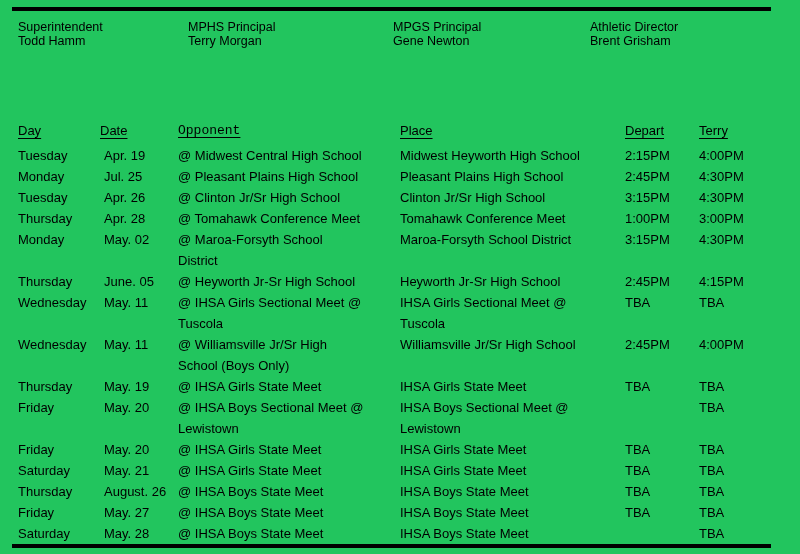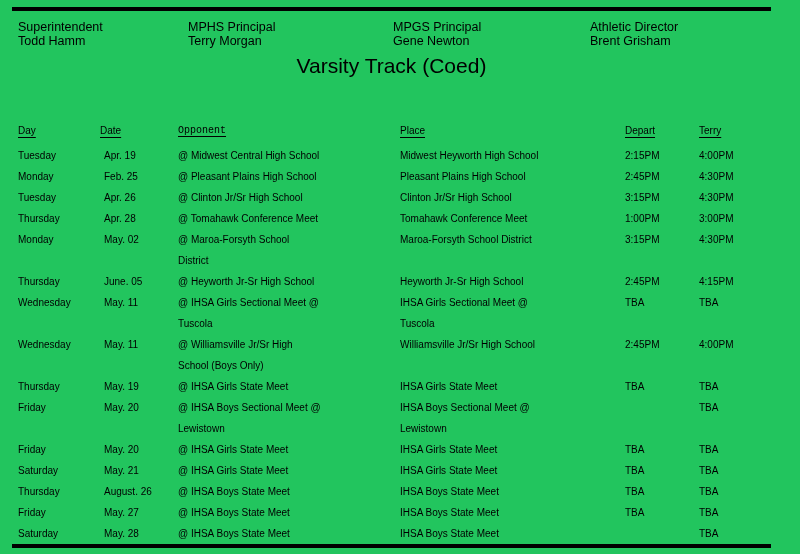--- a/index.html
+++ b/index.html
@@ -43,21 +43,21 @@
     font-size: 21px;
     line-height: 26px;
   }
 
   table.schedule {
     position: absolute;
     left: 18px;
     top: 120px;
     border-collapse: collapse;
     table-layout: fixed;
-    font-size: 10px;
+    font-size: 13px;
     line-height: 21px;
   }
   .schedule col.c-day      { width: 82px; }
   .schedule col.c-date     { width: 78px; }
   .schedule col.c-opponent { width: 222px; }
   .schedule col.c-place    { width: 225px; }
   .schedule col.c-depart   { width: 74px; }
   .schedule col.c-time     { width: 72px; }
 
   .schedule th, .schedule td {
@@ -97,21 +97,20 @@
   <div class="staff-col staff-2">
     <div>MPGS Principal</div>
     <div>Gene Newton</div>
   </div>
   <div class="staff-col staff-3">
     <div>Athletic Director</div>
     <div>Brent Grisham</div>
   </div>
 
   <div class="title-block">
-    <div>Varsity Track (Coed)</div>
   </div>
 
   <table class="schedule">
     <colgroup>
       <col class="c-day">
         <col class="c-date">
         <col class="c-opponent">
       <col class="c-place">
         <col class="c-depart">
         <col class="c-time">
@@ -130,21 +129,21 @@
       <tr>
         <td class="cell-day">Tuesday</td>
         <td class="cell-date">Apr. 19</td>
         <td class="cell-opponent">@ Midwest Central High School</td>
         <td class="cell-place">Midwest Heyworth High School</td>
         <td class="cell-depart">2:15PM</td>
         <td class="cell-time">4:00PM</td>
       </tr>
       <tr>
         <td class="cell-day">Monday</td>
-        <td class="cell-date">Feb. 25</td>
+        <td class="cell-date">Jul. 25</td>
         <td class="cell-opponent">@ Pleasant Plains High School</td>
         <td class="cell-place">Pleasant Plains High School</td>
         <td class="cell-depart">2:45PM</td>
         <td class="cell-time">4:30PM</td>
       </tr>
       <tr>
         <td class="cell-day">Tuesday</td>
         <td class="cell-date">Apr. 26</td>
         <td class="cell-opponent">@ Clinton Jr/Sr High School</td>
         <td class="cell-place">Clinton Jr/Sr High School</td>

